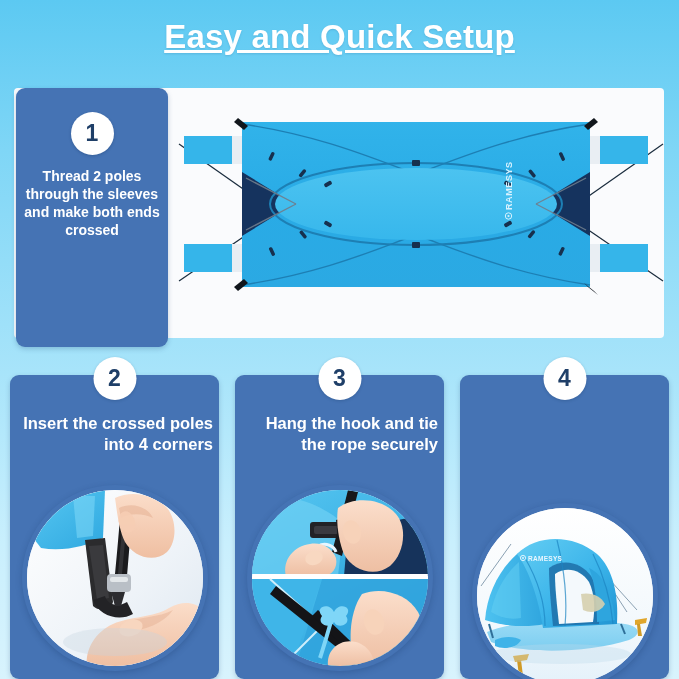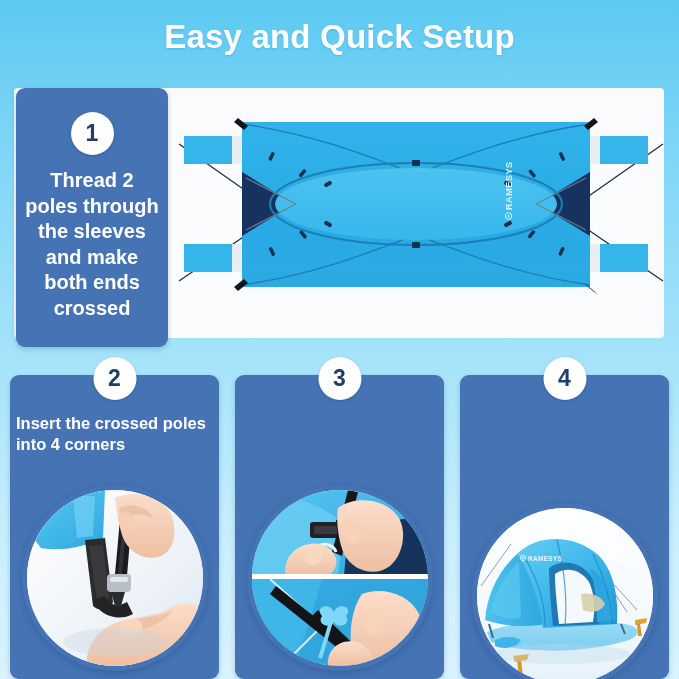--- a/index.html
+++ b/index.html
@@ -8,20 +8,21 @@
     font-family:"Liberation Sans", sans-serif;
     background:linear-gradient(180deg,#5cc9f2 0%,#7fd6f6 22%,#a8e4fa 55%,#c9effd 80%,#d8f3fd 100%);
     position:relative;
   }
 
   
   .title{
     position:absolute;left:0;top:18px;width:679px;text-align:center;
     color:#ffffff;font-size:33px;font-weight:bold;letter-spacing:.2px;
     text-shadow:0 1px 2px rgba(40,110,160,.25);
+    text-decoration:underline;
   }
 
   
   .card1{
     position:absolute;left:14px;top:88px;width:650px;height:250px;
     background:#fafbfd;border-radius:4px;
   }
   .step1-panel{
     position:absolute;left:16px;top:88px;width:152px;height:259px;
     background:#4573b4;border-radius:9px;
@@ -29,21 +30,21 @@
     display:flex;flex-direction:column;align-items:center;
     padding-top:24px;box-sizing:border-box;z-index:5;
   }
   .badge{
     width:43px;height:43px;border-radius:50%;background:#ffffff;
     display:flex;align-items:center;justify-content:center;
     color:#1f3f68;font-size:23px;font-weight:bold;
     box-shadow:0 1px 3px rgba(20,50,90,.3);
   }
   .step1-text{
-    margin-top:13px;color:#ffffff;font-size:20px;font-weight:bold;
+    margin-top:13px;color:#ffffff;font-size:14px;font-weight:bold;
     line-height:1.28;text-align:center;padding:0 6px;
   }
 
   
   .tent-wrap{position:absolute;left:176px;top:96px;width:490px;height:235px;z-index:2;}
 
   
   .row2{position:absolute;left:0;top:358px;width:679px;height:321px;}
   .step{
     position:absolute;top:17px;width:209px;height:304px;
@@ -58,21 +59,21 @@
   .step.s4{left:460px;}
   .step-badge{
     position:absolute;top:-18px;left:50%;transform:translateX(-50%);
     width:43px;height:43px;border-radius:50%;background:#ffffff;
     display:flex;align-items:center;justify-content:center;
     color:#1f3f68;font-size:23px;font-weight:bold;
     box-shadow:0 1px 3px rgba(20,50,90,.25);z-index:8;
   }
   .step-text{
     margin-top:8px;color:#ffffff;font-size:16.5px;font-weight:bold;
-    line-height:1.25;text-align:left;padding:0 6px;
+    line-height:1.25;text-align:right;padding:0 6px;
   }
   .photo{
     position:absolute;left:50%;transform:translateX(-50%);
     width:176px;height:176px;border-radius:50%;
     border:5px solid #4573b4;background:#eef3f8;overflow:hidden;
     box-shadow:0 2px 6px rgba(25,60,110,.3);
   }
   .step.s2 .photo{top:110px;}
   .step.s3 .photo{top:110px;}
   .step.s4 .photo{top:128px;}
@@ -233,20 +234,21 @@
         <path d="M96,134 C112,126 132,128 146,120 C136,134 118,140 100,142 Z" fill="#e3ad90" opacity=".45"></path>
         <ellipse cx="104" cy="138" rx="12" ry="8" fill="#f8d6bf" transform="rotate(-18 104 138)"></ellipse>
 
         <ellipse cx="88" cy="152" rx="52" ry="14" fill="#c6d4e0" opacity=".35"></ellipse>
       </svg>
     </div>
   </div>
 
   <div class="step s3">
     <div class="step-badge">3</div>
+    <div class="step-text">Hang the hook and tie the rope securely</div>
 
     <div class="photo">
       <svg viewBox="0 0 176 176" xmlns="http://www.w3.org/2000/svg">
         <defs>
           <linearGradient id="skin3" x1="0" y1="0" x2="0" y2="1">
             <stop offset="0%" stop-color="#fbdecb"></stop>
             <stop offset="100%" stop-color="#eebfa3"></stop>
           </linearGradient>
           <linearGradient id="fab3a" x1="0" y1="0" x2="1" y2="1">
             <stop offset="0%" stop-color="#56c6f1"></stop>

